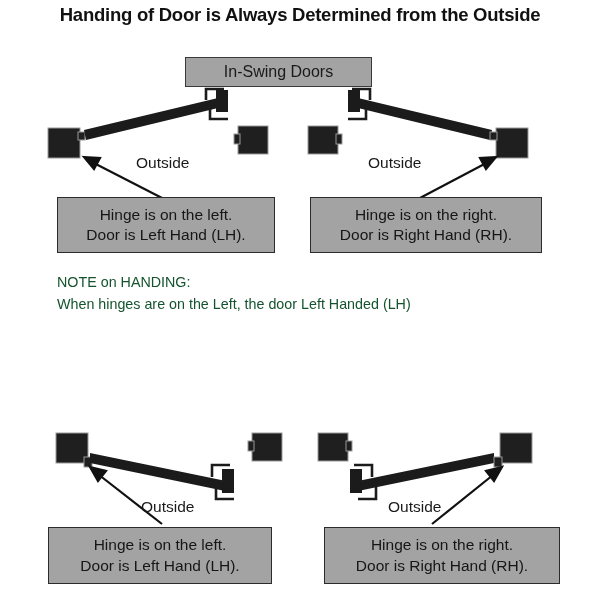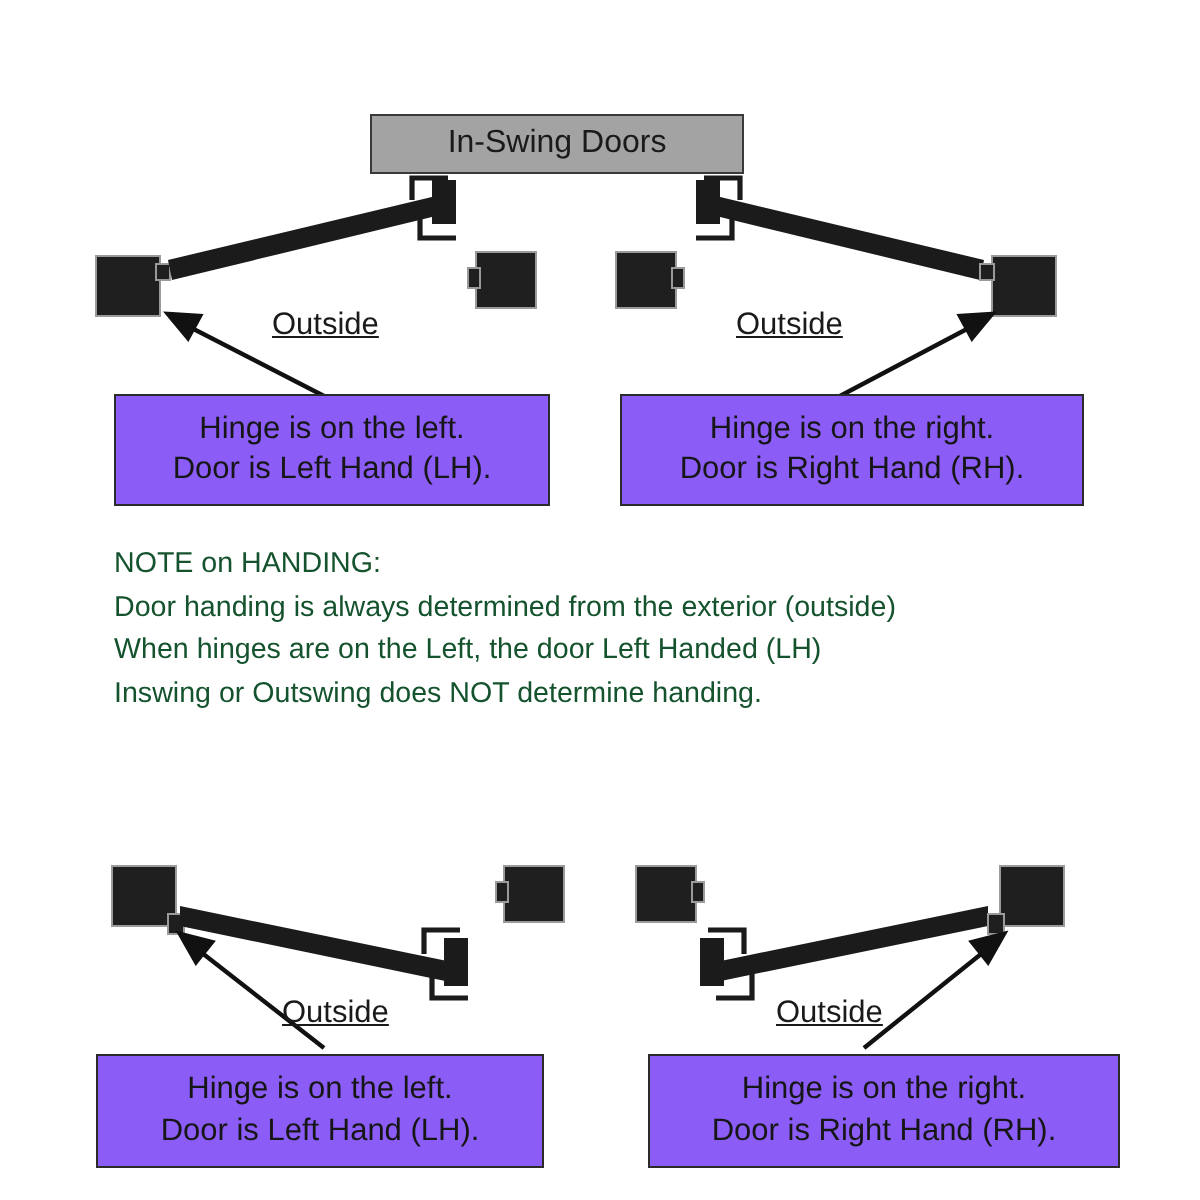--- a/index.html
+++ b/index.html
@@ -44,39 +44,38 @@
     color: #1a1a1a;
     line-height: 1;
     display: flex;
     align-items: center;
     justify-content: center;
   }
 
   
   .caption-box {
     border: 1.5px solid #2b2b2b;
-    background: #8b5cf6;
+    background: #a3a3a3;
     text-align: center;
     font-size: 15.5px;
     color: #161616;
     display: flex;
     flex-direction: column;
     align-items: center;
     justify-content: center;
     box-sizing: border-box;
     z-index: 5;
   }
   .caption-box .line { line-height: 1.32; white-space: nowrap; }
 
   
   .outside-label {
     font-size: 15.5px;
     color: #1a1a1a;
     white-space: nowrap;
-    text-decoration: underline;
   }
 
   
   #note-block {
     left: 57px;
     top: 272px;
     color: #14532d;
     font-size: 14.3px;
     line-height: 1.52;
     white-space: nowrap;
@@ -88,20 +87,21 @@
   .door-fill { fill: #1b1b1b; }
   .jamb-fill { fill: #1f1f1f; stroke: #9a9a9a; stroke-width: 1; }
   .hw-stroke { fill: none; stroke: #1b1b1b; stroke-width: 2.6; stroke-linecap: butt; }
   .arrow-stroke { fill: #111111; stroke: #111111; stroke-width: 2.2; stroke-linecap: butt; }
 </style>
 </head>
 <body>
 
 <div id="stage">
 
+  <div class="abs" id="page-title">Handing of Door is Always Determined from the Outside</div>
 
   <div class="abs section-box" style="left:185px; top:57px; width:185px; height:28px;">
     <span>In-Swing Doors</span>
   </div>
 
   <svg class="door-svg" width="260" height="120" style="left:40px; top:88px;">
 
     <rect class="jamb-fill" x="8" y="40" width="32" height="30"></rect>
     <rect class="jamb-fill" x="38" y="44" width="7" height="8"></rect>
 
@@ -149,23 +149,21 @@
 
   <div class="abs outside-label" style="left:368px; top:154px;">Outside</div>
 
   <div class="abs caption-box" style="left:310px; top:197px; width:232px; height:56px;">
     <span class="line">Hinge is on the right.</span>
     <span class="line">Door is Right Hand (RH).</span>
   </div>
 
   <div class="abs" id="note-block">
     <span class="note-line">NOTE on HANDING:</span>
-    <span class="note-line">Door handing is always determined from the exterior (outside)</span>
     <span class="note-line">When hinges are on the Left, the door Left Handed (LH)</span>
-    <span class="note-line">Inswing or Outswing does NOT determine handing.</span>
   </div>
 
 
   <svg class="door-svg" width="260" height="110" style="left:40px; top:425px;">
 
     <rect class="jamb-fill" x="16" y="8" width="32" height="30"></rect>
     <rect class="jamb-fill" x="44" y="32" width="8" height="10"></rect>
 
     <polygon class="door-fill" points="50,28 186,56 185,66 50,38"></polygon>
 

